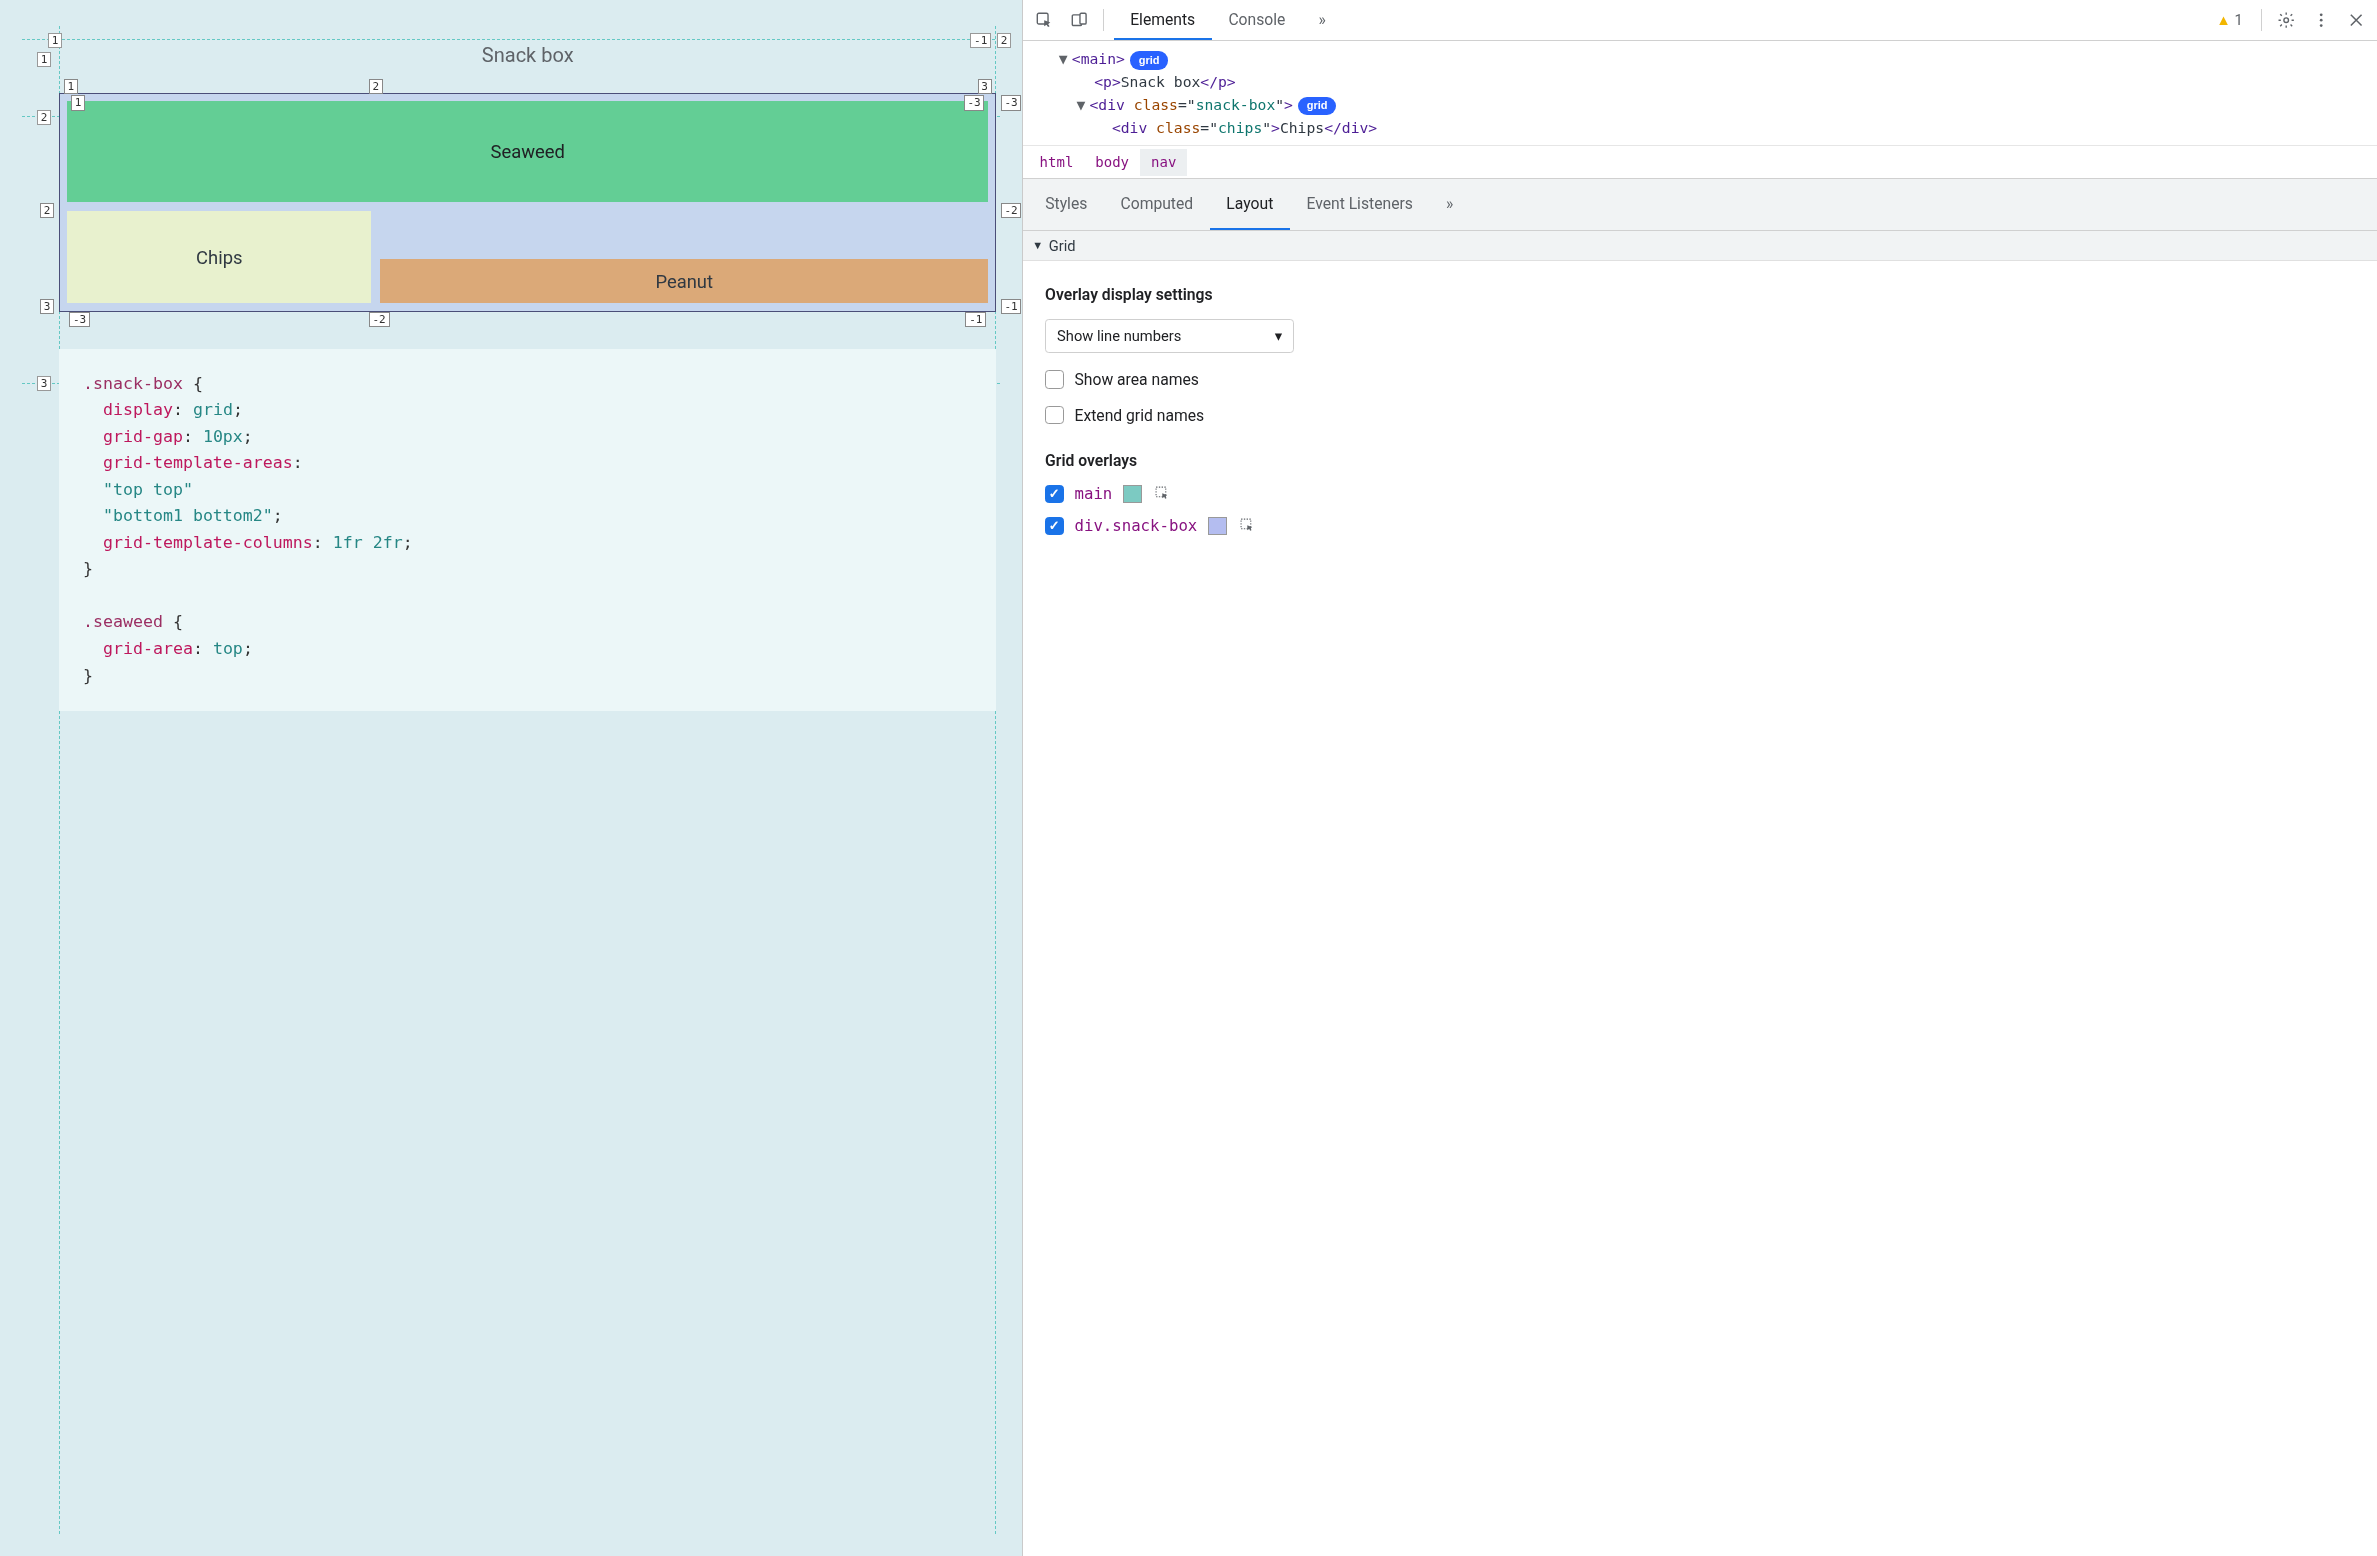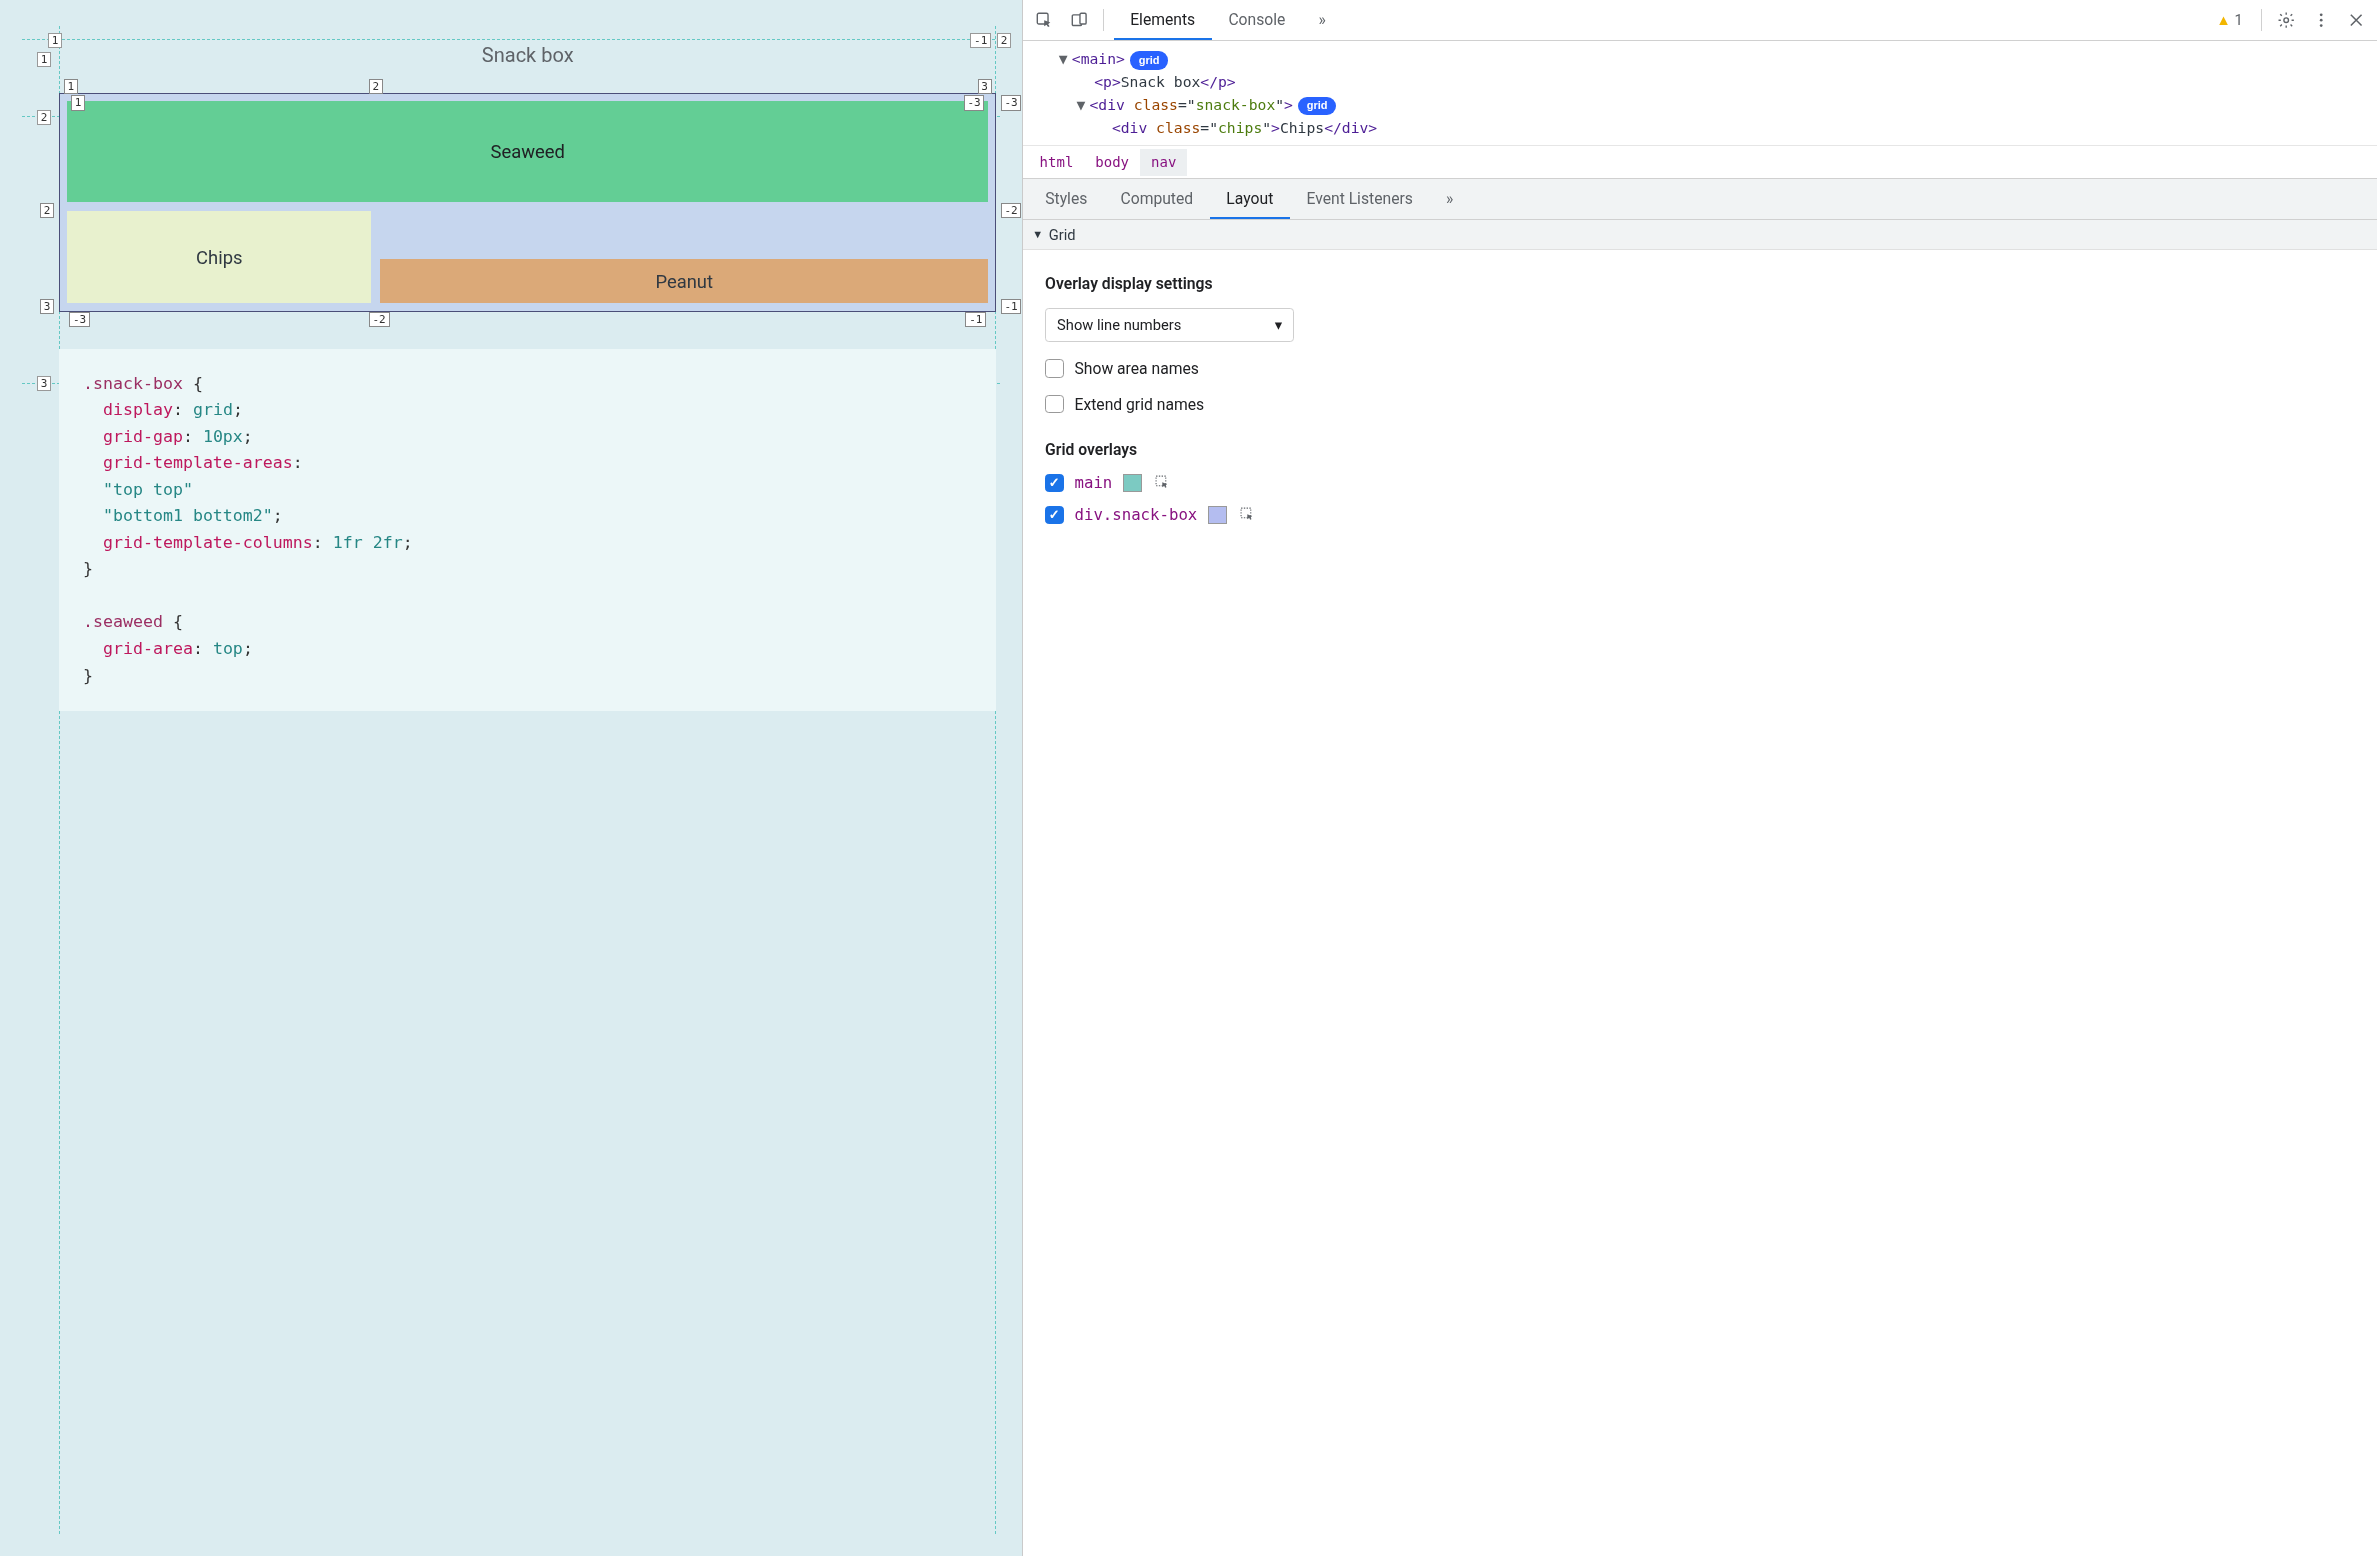--- a/index.html
+++ b/index.html
@@ -144,21 +144,21 @@
     padding: 7.4px 9.2px 5.5px 9.2px;
     font-family: ui-monospace, Menlo, Consolas, monospace;
     font-size:14.7px;
     line-height:1.55;
     border-bottom:0.9px solid #e6e6e6;
   }
   .dom-line { white-space: pre; }
   .dom-caret { color:#5f6368; display:inline-block; width:13px; }
   .dom-tag { color:#4c1d95; }
   .dom-attr-name { color:#994500; }
-  .dom-attr-val { color:#4d7c0f; }
+  .dom-attr-val { color:#0f766e; }
   .dom-text { color:#303942; }
   .badge-grid {
     display:inline-block;
     background:#2962ff;
     color:#fff;
     font-size:11px;
     font-weight:600;
     border-radius:9.2px;
     padding:0.9px 8.3px;
     margin-left:5.5px;
@@ -176,21 +176,21 @@
     background:#fff;
     height:33px;
     padding-left:5.5px;
   }
   .crumb { padding:5.5px 11px; color:#881280; cursor:pointer;}
   .crumb.active { background:#eceff1; }
 
   .dt-subtabs {
     display:flex;
     align-items:center;
-    height:41px;
+    height:52px;
     background:#f1f3f4;
     border-bottom:0.9px solid #d0d0d0;
     padding:0 5.5px;
   }
   .sub-tab {
     padding:0 16.6px;
     display:flex; align-items:center; height:100%;
     font-size:15.7px;
     color:#5f6368;
     cursor:pointer;

